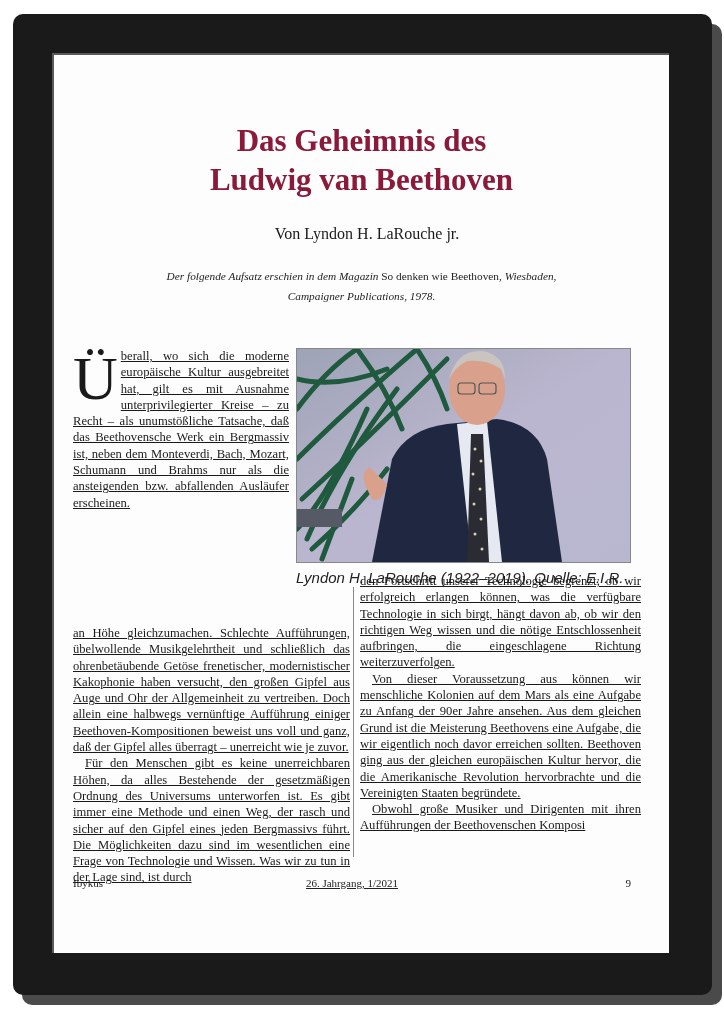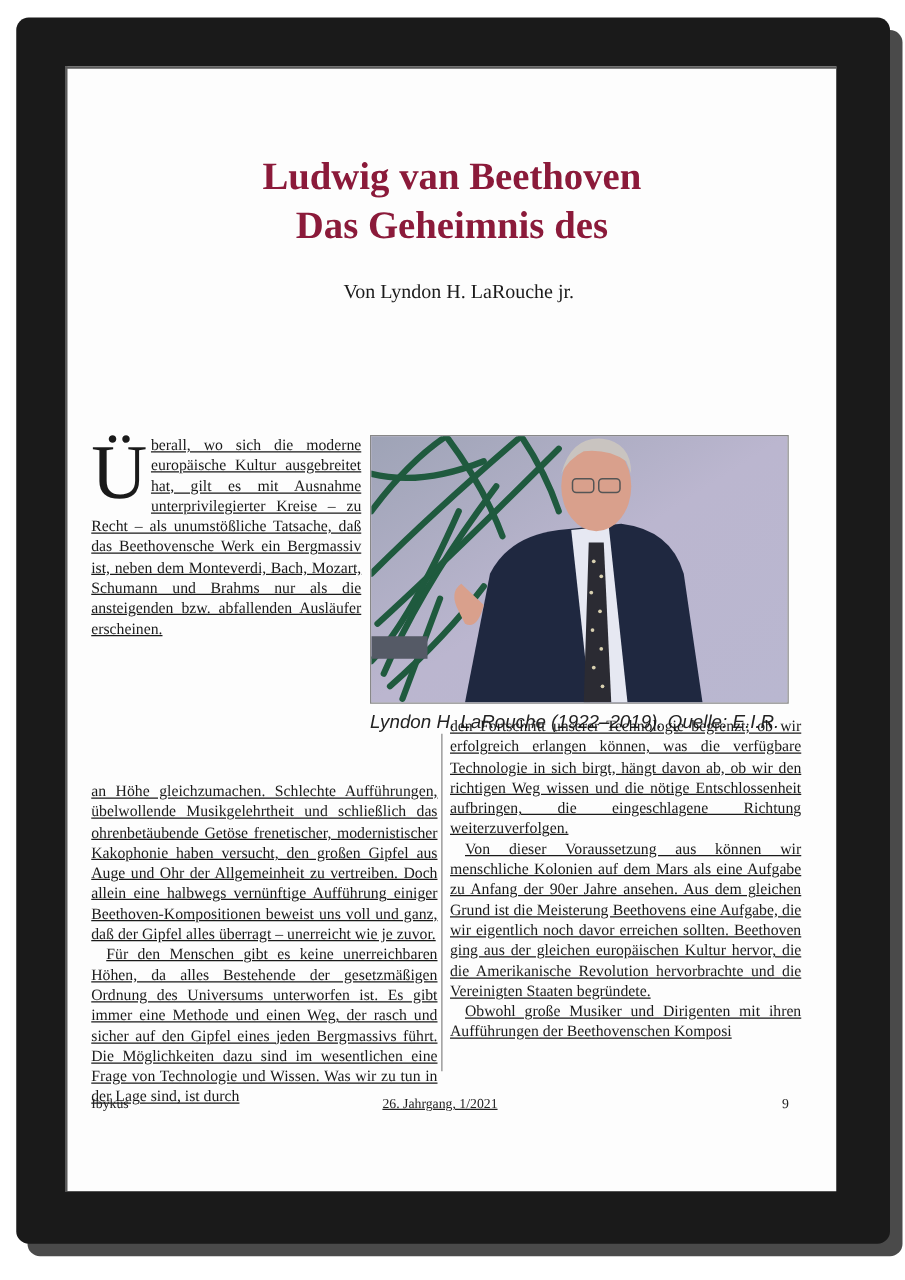--- a/index.html
+++ b/index.html
@@ -79,26 +79,30 @@
 </style>
 </head>
 <body>
 
 <div class="shadow"></div>
 <div class="frame"></div>
 
 <div class="page">
 
   <div class="title">
+    <div>Das Geheimnis des</div>
     <div>Ludwig van Beethoven</div>
-    <div>Das Geheimnis des</div>
   </div>
 
   <div class="author">Von Lyndon H. LaRouche jr.</div>
 
+  <div class="intro">
+    <i>Der folgende Aufsatz erschien in dem Magazin</i><span> So denken wie Beethoven, </span><i>Wiesbaden,</i><br>
+    <i>Campaigner Publications, 1978.</i>
+  </div>
 
   <div class="col1-top body-text">
     <span class="dropcap">Ü</span>
     <p>berall, wo sich die moderne europäische Kultur ausgebrei­tet hat, gilt es mit Ausnahme unterprivilegierter Kreise – zu Recht – als unumstößliche Tatsache, daß das Beethovensche Werk ein Bergmas­siv ist, neben dem Monteverdi, Bach, Mozart, Schumann und Brahms nur als die ansteigenden bzw. abfallenden Ausläufer erscheinen.</p>
   </div>
 
   <div class="photo" role="img" aria-label="Foto: Lyndon H. LaRouche im Anzug mit Krawatte, gestikulierend vor einer Zimmerpalme">
     <svg width="333" height="213" viewBox="0 0 333 213" xmlns="http://www.w3.org/2000/svg">
       <defs>
         <linearGradient id="wall" x1="0" y1="0" x2="1" y2="1">

